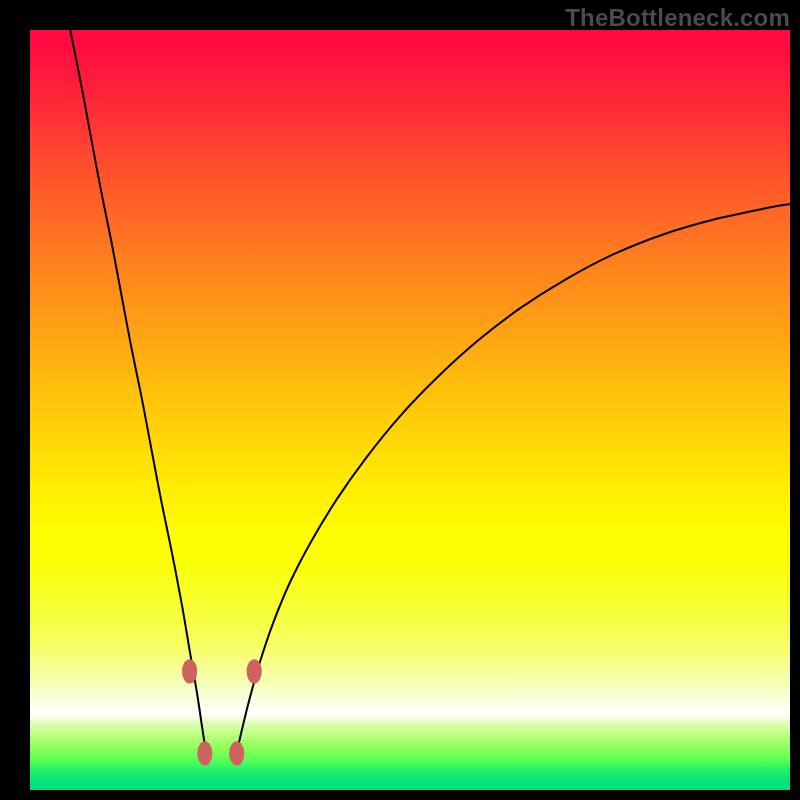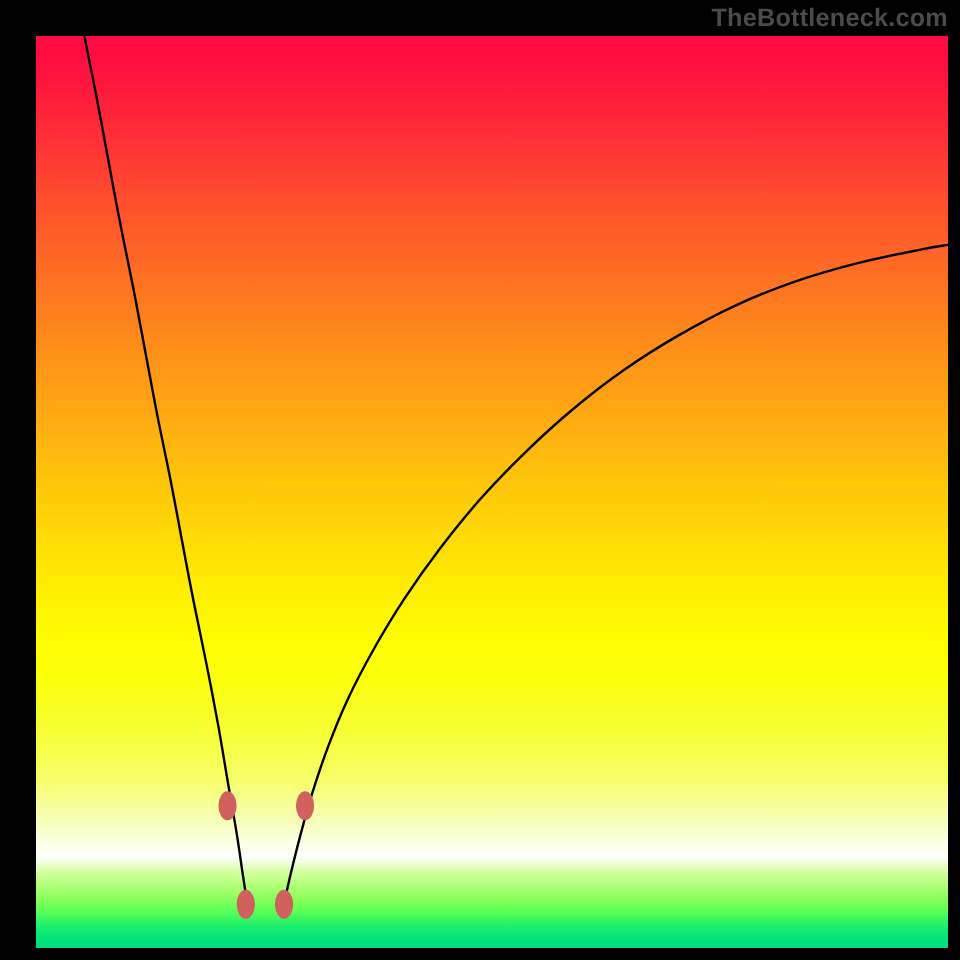--- a/index.html
+++ b/index.html
@@ -8,21 +8,21 @@
     position: relative;
     width: 800px;
     height: 800px;
     background: #000;
   }
   .watermark {
     position: absolute;
     top: 4px;
     right: 10px;
     font-family: Arial, Helvetica, sans-serif;
-    font-size: 21px;
+    font-size: 24px;
     font-weight: 600;
     color: #4b4b4b;
     letter-spacing: 0.2px;
     z-index: 5;
   }
   .plot-area {
     position: absolute;
     left: 30px;
     top: 30px;
     width: 760px;

